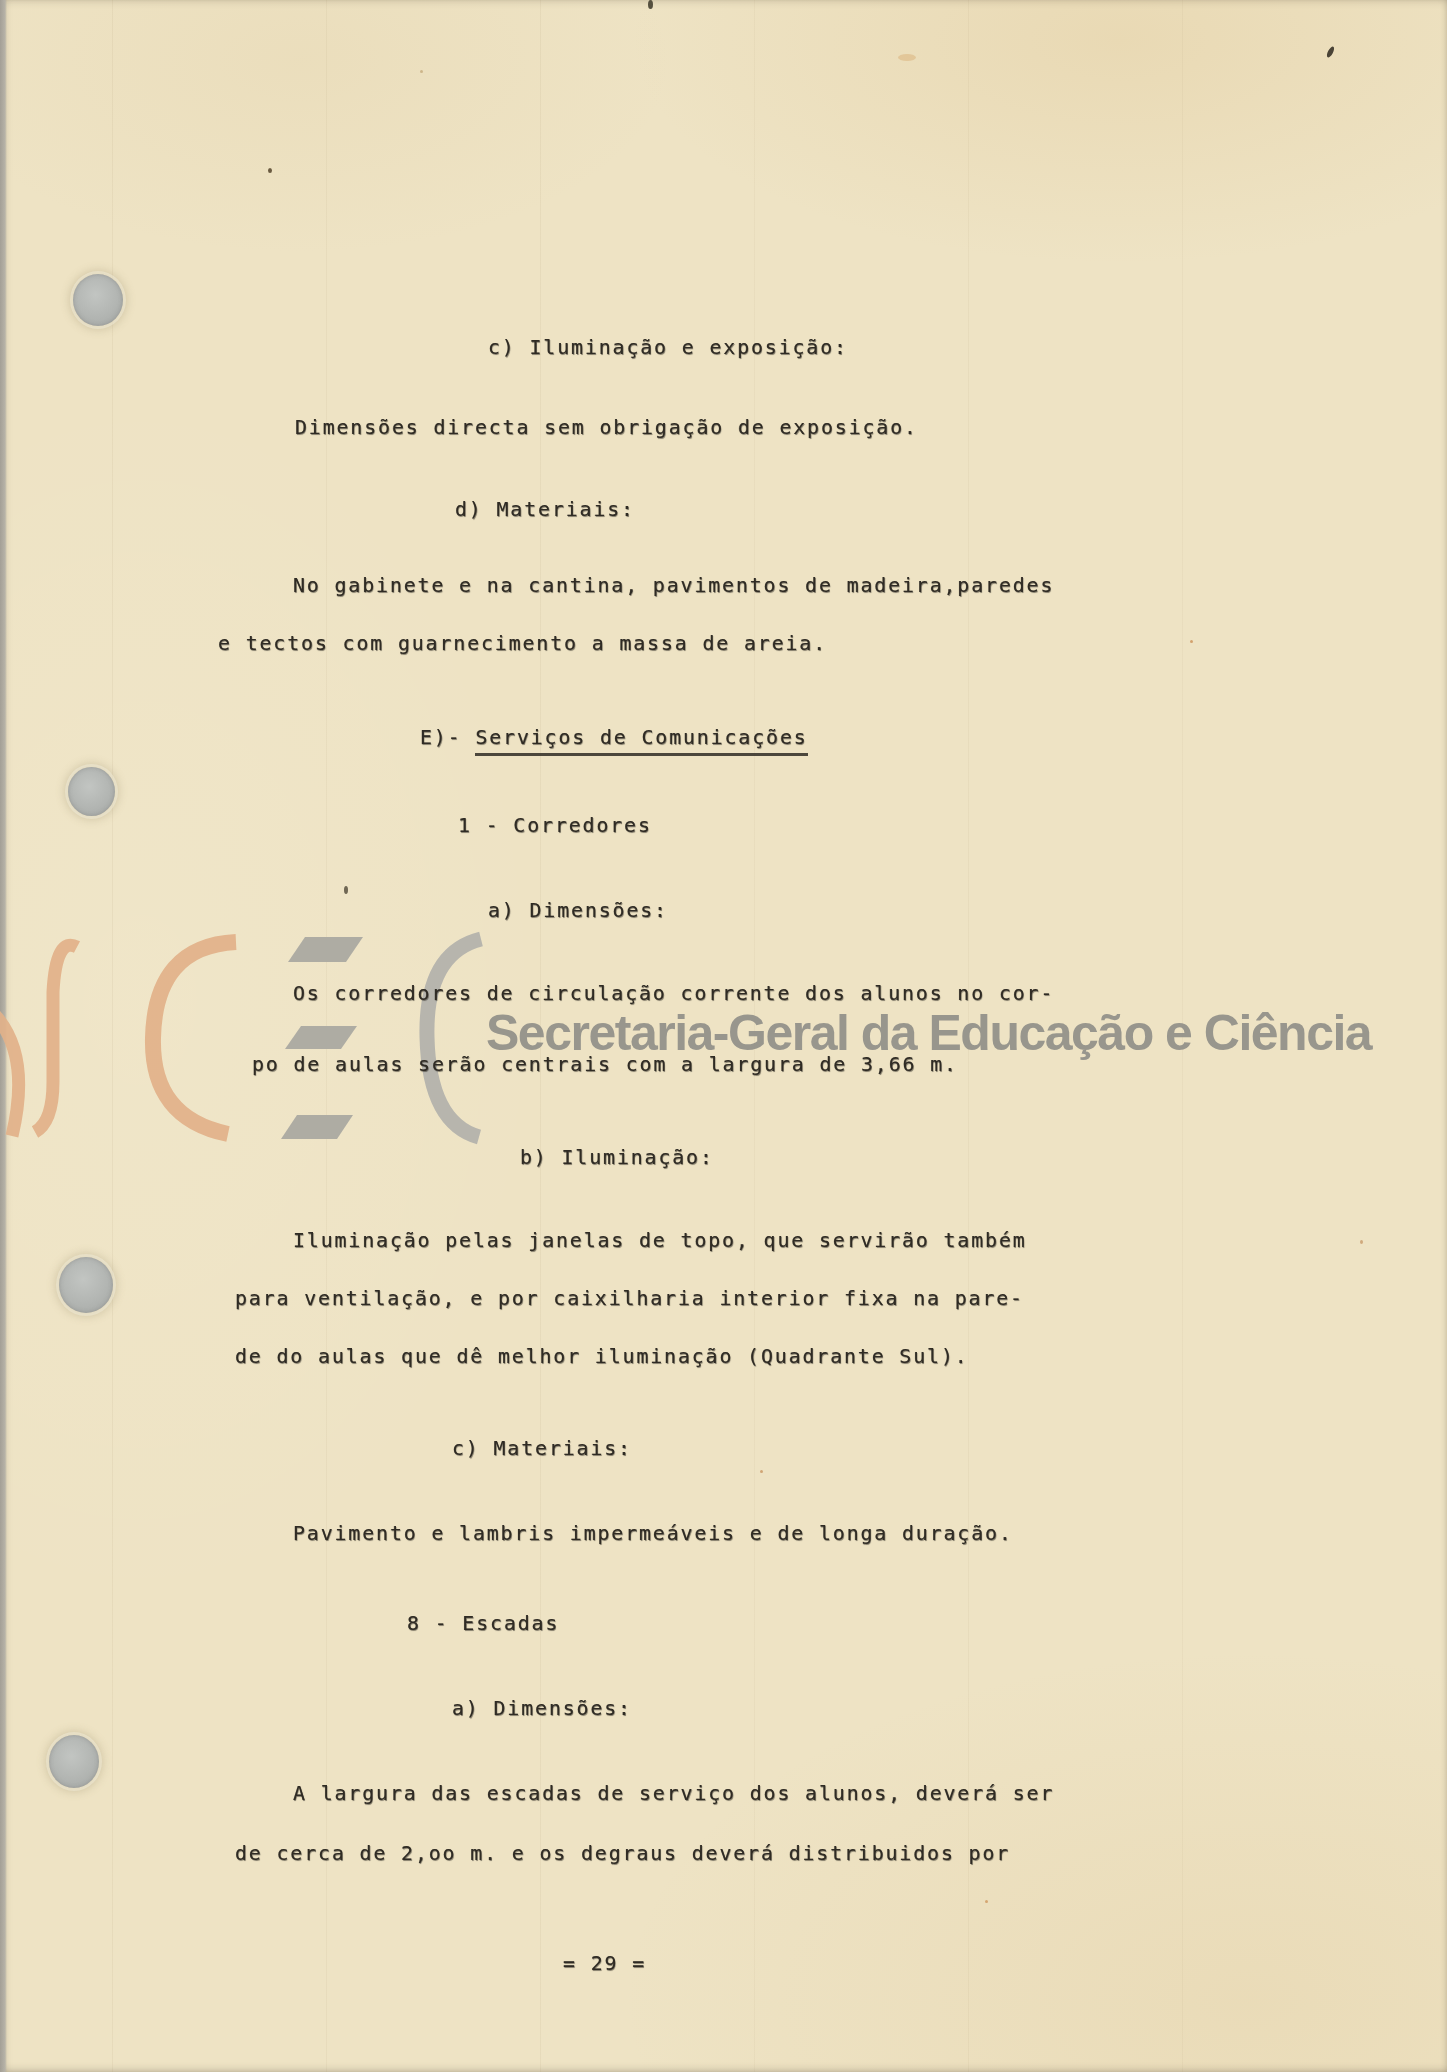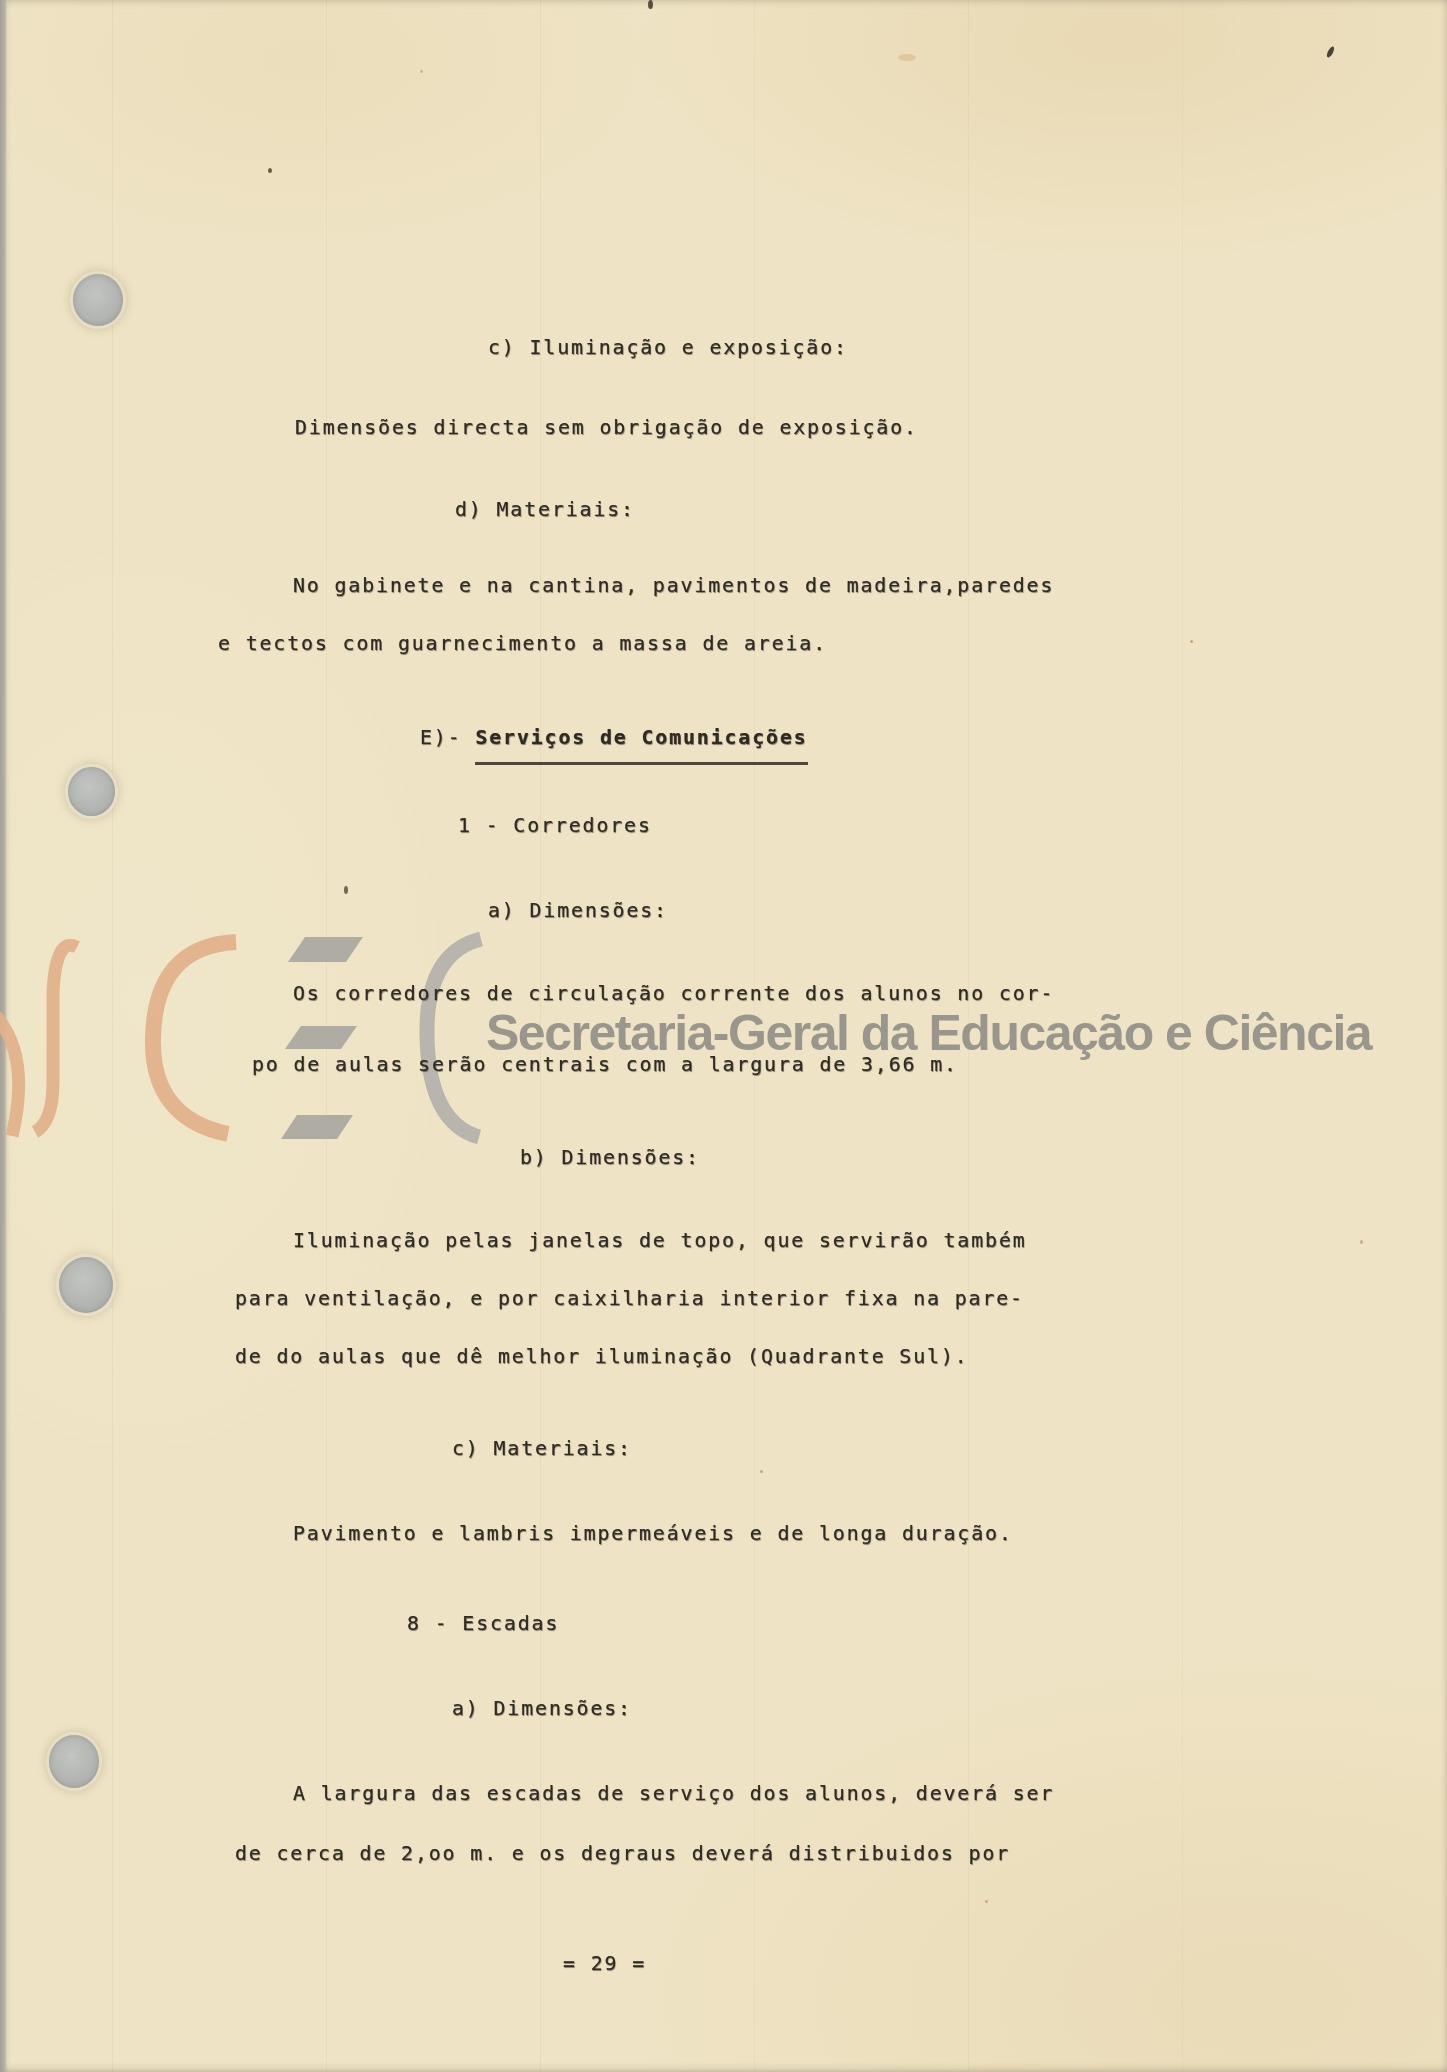--- a/index.html
+++ b/index.html
@@ -78,22 +78,21 @@
     font-family: "DejaVu Sans Mono", monospace;
     font-size: 20px;
     line-height: 34px;
     letter-spacing: 1.8px;
     color: #2f2b24;
     text-shadow: 0.6px 0.6px 0.7px rgba(47,43,36,0.55), -0.3px 0 0.5px rgba(47,43,36,0.35);
   }
 
   .u {
     border-bottom: 3px solid rgba(47,43,36,0.85);
-    padding-bottom: 13px;
-    font-weight: bold;
+    padding-bottom: 4px;
   }
 
   
   .holes { position: absolute; left: 0; top: 0; z-index: 5; }
   .hole {
     position: absolute;
     border-radius: 50%;
     background: radial-gradient(circle at 45% 40%, #c2c5c2, #b2b5b2 55%, #a3a6a3 100%);
     box-shadow:
       0 0 0 3px rgba(240,235,215,0.55),
@@ -131,21 +130,21 @@
     <div class="tline" style="left:455px; top:492px">d) Materiais:</div>
     <div class="tline" style="left:293px; top:568px">No gabinete e na cantina, pavimentos de madeira,paredes</div>
     <div class="tline" style="left:218px; top:626px">e tectos com guarnecimento a massa de areia.</div>
 
     <div class="tline" style="left:420px; top:720px"><span>E)- </span><span class="u">Serviços de Comunicações</span></div>
 
     <div class="tline" style="left:458px; top:808px">1 - Corredores</div>
     <div class="tline" style="left:488px; top:893px">a) Dimensões:</div>
     <div class="tline" style="left:293px; top:976px">Os corredores de circulação corrente dos alunos no cor-</div>
     <div class="tline" style="left:252px; top:1047px">po de aulas serão centrais com a largura de 3,66 m.</div>
-    <div class="tline" style="left:520px; top:1140px">b) Dimensões:</div>
+    <div class="tline" style="left:520px; top:1140px">b) Iluminação:</div>
     <div class="tline" style="left:293px; top:1223px">Iluminação pelas janelas de topo, que servirão também</div>
     <div class="tline" style="left:235px; top:1281px">para ventilação, e por caixilharia interior fixa na pare-</div>
     <div class="tline" style="left:235px; top:1339px">de do aulas que dê melhor iluminação (Quadrante Sul).</div>
     <div class="tline" style="left:452px; top:1431px">c) Materiais:</div>
     <div class="tline" style="left:293px; top:1516px">Pavimento e lambris impermeáveis e de longa duração.</div>
     <div class="tline" style="left:407px; top:1606px">8 - Escadas</div>
     <div class="tline" style="left:452px; top:1691px">a) Dimensões:</div>
     <div class="tline" style="left:293px; top:1776px">A largura das escadas de serviço dos alunos, deverá ser</div>
     <div class="tline" style="left:235px; top:1836px">de cerca de 2,oo m. e os degraus deverá distribuidos por</div>
 

